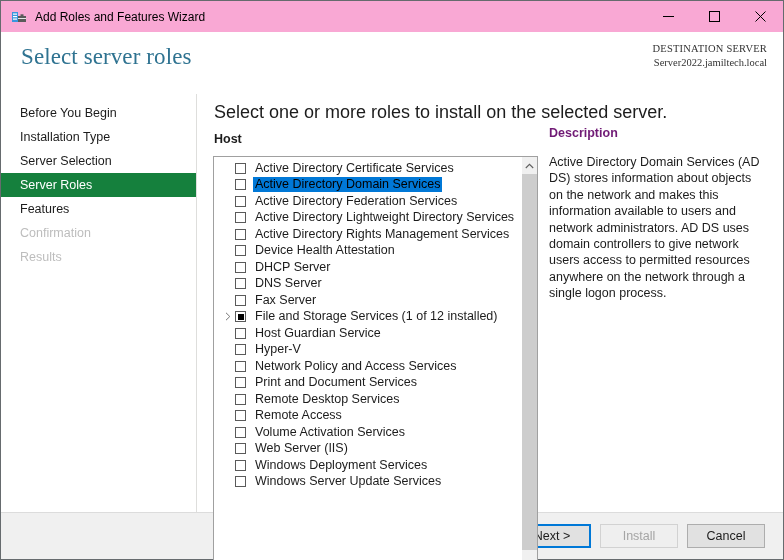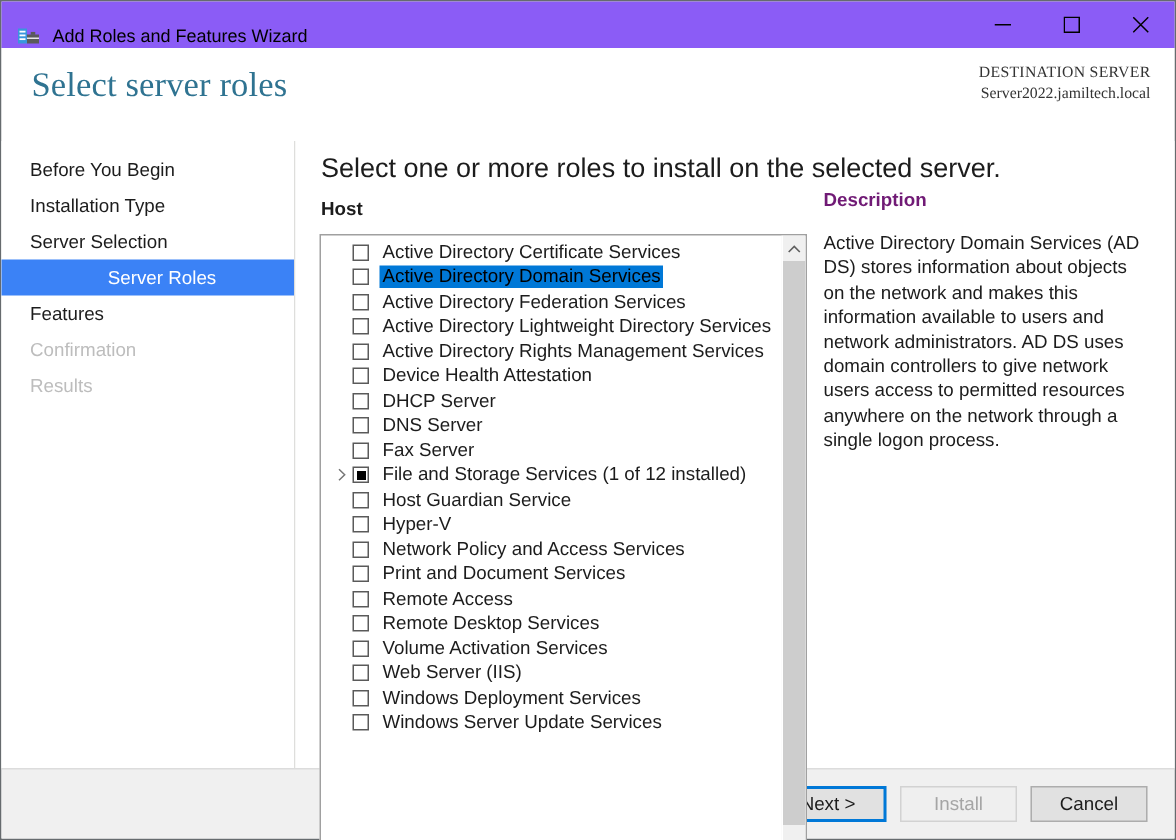--- a/index.html
+++ b/index.html
@@ -24,23 +24,23 @@
     box-sizing: border-box;
     background: #ffffff;
     display: flex;
     flex-direction: column;
   }
 
   
   .titlebar {
     height: 31px;
     min-height: 31px;
-    background: #8b5cf6;
-    display: flex;
-    align-items: flex-end;
+    background: #f9a8d4;
+    display: flex;
+    align-items: center;
     position: relative;
   }
   .titlebar-icon {
     width: 16px;
     height: 16px;
     margin-left: 10px;
     margin-right: 8px;
     flex: 0 0 auto;
     position: relative;
   }
@@ -126,23 +126,22 @@
   .nav-item {
     height: 24px;
     line-height: 24px;
     padding-left: 19px;
     font-size: 12.5px;
     color: #1c1c1c;
     white-space: nowrap;
     box-sizing: border-box;
   }
   .nav-item.selected {
-    background: #3b82f6;
+    background: #15803d;
     color: #ffffff;
-    text-align: center;
   }
   .nav-item.disabled {
     color: #bdbdbd;
   }
 
   
   .content {
     flex: 1 1 auto;
     position: relative;
     padding: 0;
@@ -454,26 +453,26 @@
               <span class="role-label">Network Policy and Access Services</span>
             </div>
             <div class="role-row">
               <span class="expander empty"></span>
               <span class="chk"></span>
               <span class="role-label">Print and Document Services</span>
             </div>
             <div class="role-row">
               <span class="expander empty"></span>
               <span class="chk"></span>
+              <span class="role-label">Remote Desktop Services</span>
+            </div>
+            <div class="role-row">
+              <span class="expander empty"></span>
+              <span class="chk"></span>
               <span class="role-label">Remote Access</span>
-            </div>
-            <div class="role-row">
-              <span class="expander empty"></span>
-              <span class="chk"></span>
-              <span class="role-label">Remote Desktop Services</span>
             </div>
             <div class="role-row">
               <span class="expander empty"></span>
               <span class="chk"></span>
               <span class="role-label">Volume Activation Services</span>
             </div>
             <div class="role-row">
               <span class="expander empty"></span>
               <span class="chk"></span>
               <span class="role-label">Web Server (IIS)</span>

